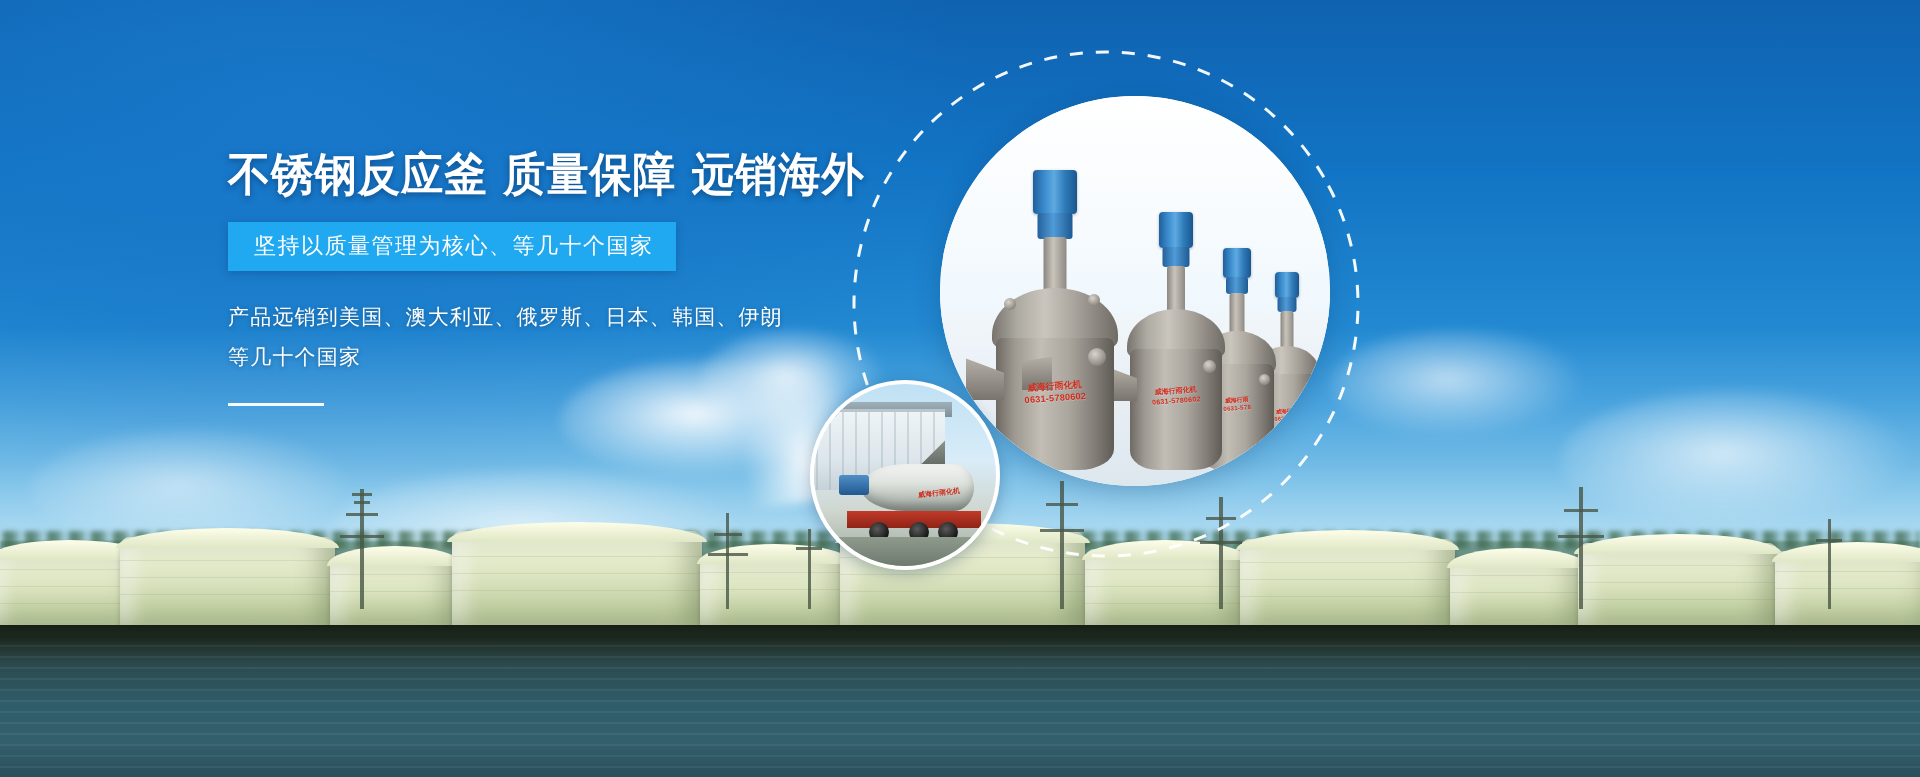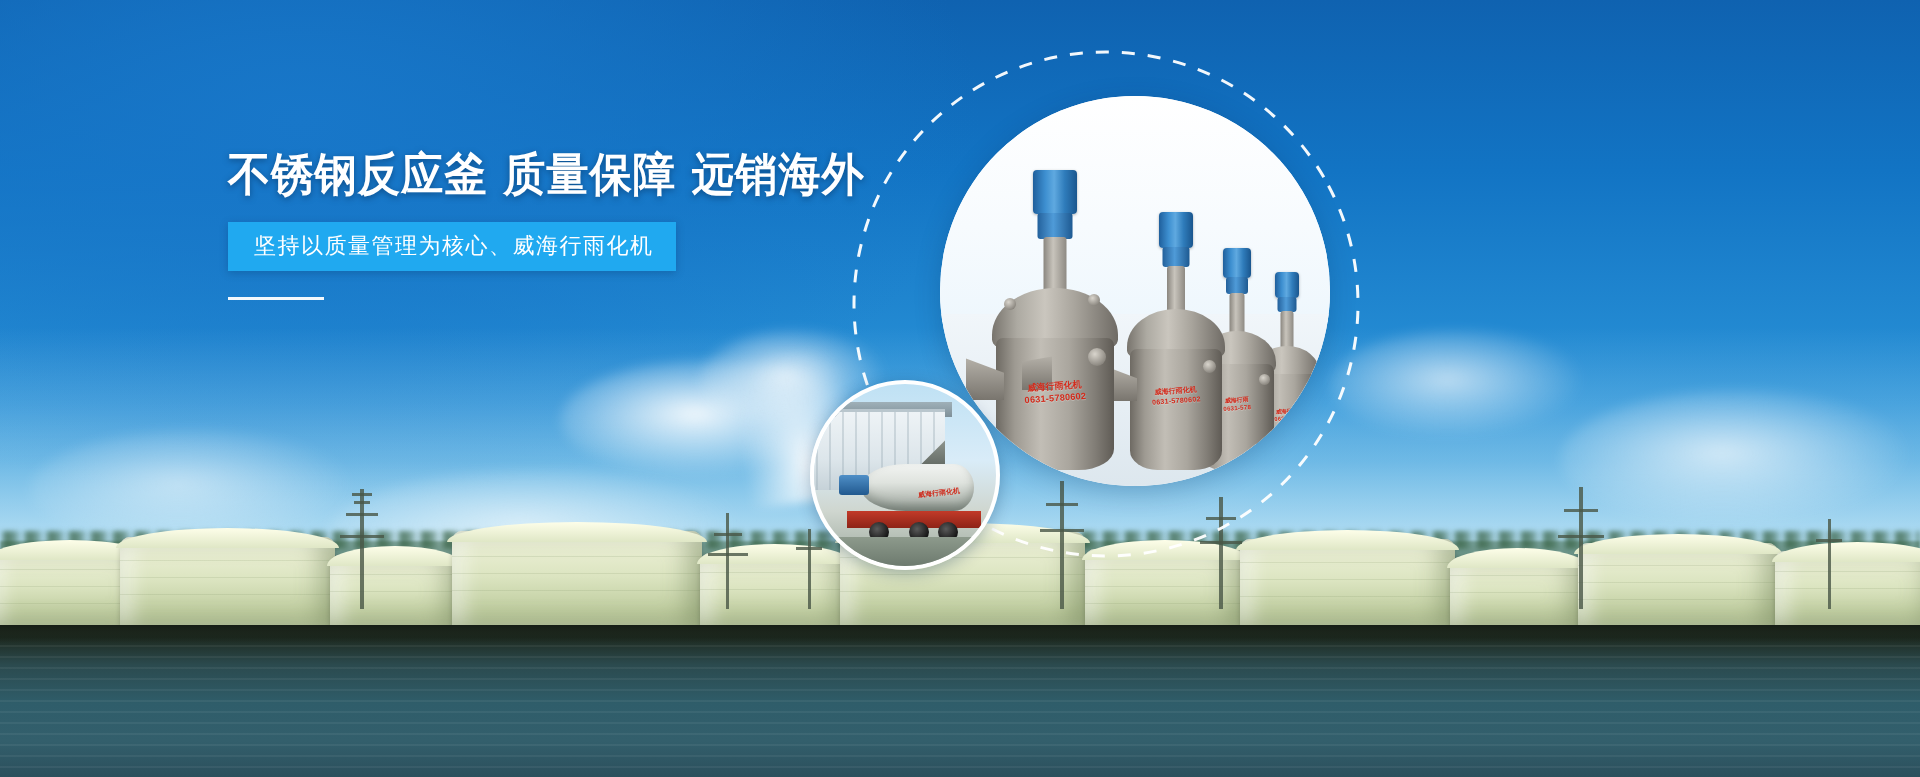--- a/index.html
+++ b/index.html
@@ -372,17 +372,21 @@
     <div class="ic-nozzle"></div>
     <div class="ic-chassis"></div>
     <div class="ic-wheel" style="left:30%;"></div>
     <div class="ic-wheel" style="left:52%;"></div>
     <div class="ic-wheel" style="left:68%;"></div>
     <div class="ic-ground"></div>
   </div>
 
   <div class="copy">
     <div class="headline">不锈钢反应釜 质量保障 远销海外</div>
-    <div class="subbar">坚持以质量管理为核心、威海行雨化机</div>
+    <div class="subbar">坚持以质量管理为核心、等几十个国家</div>
+    <div class="para">
+      <div>产品远销到美国、澳大利亚、俄罗斯、日本、韩国、伊朗</div>
+      <div>等几十个国家</div>
+    </div>
     <div class="rule"></div>
   </div>
 
 </div>
 
 </body></html>

